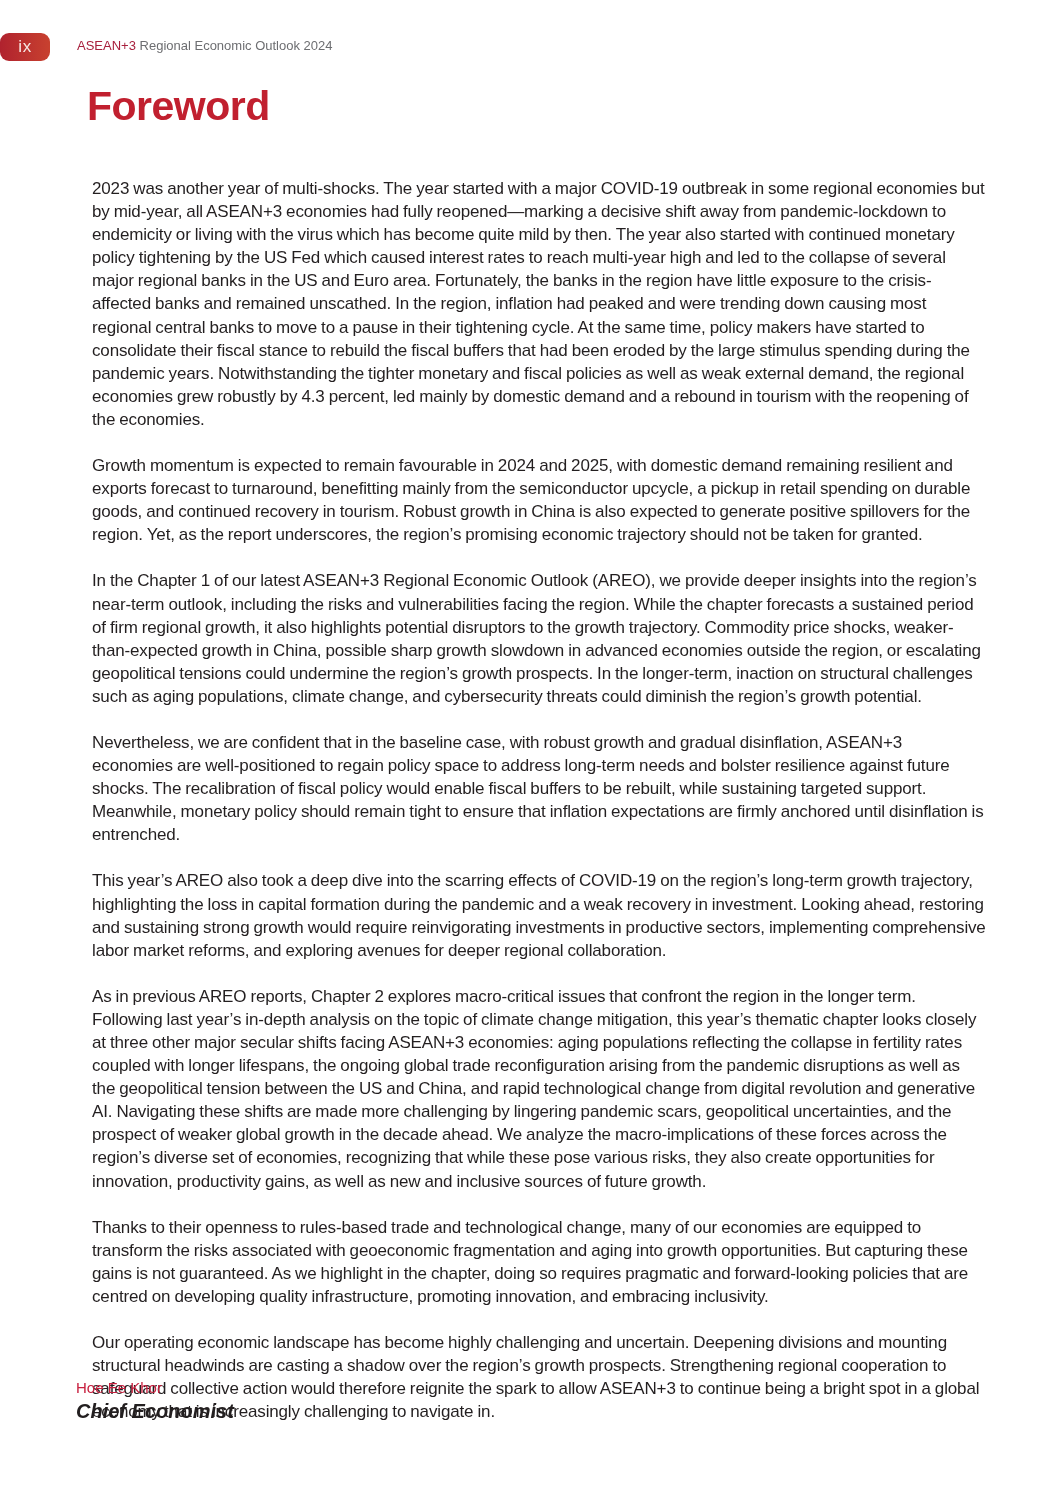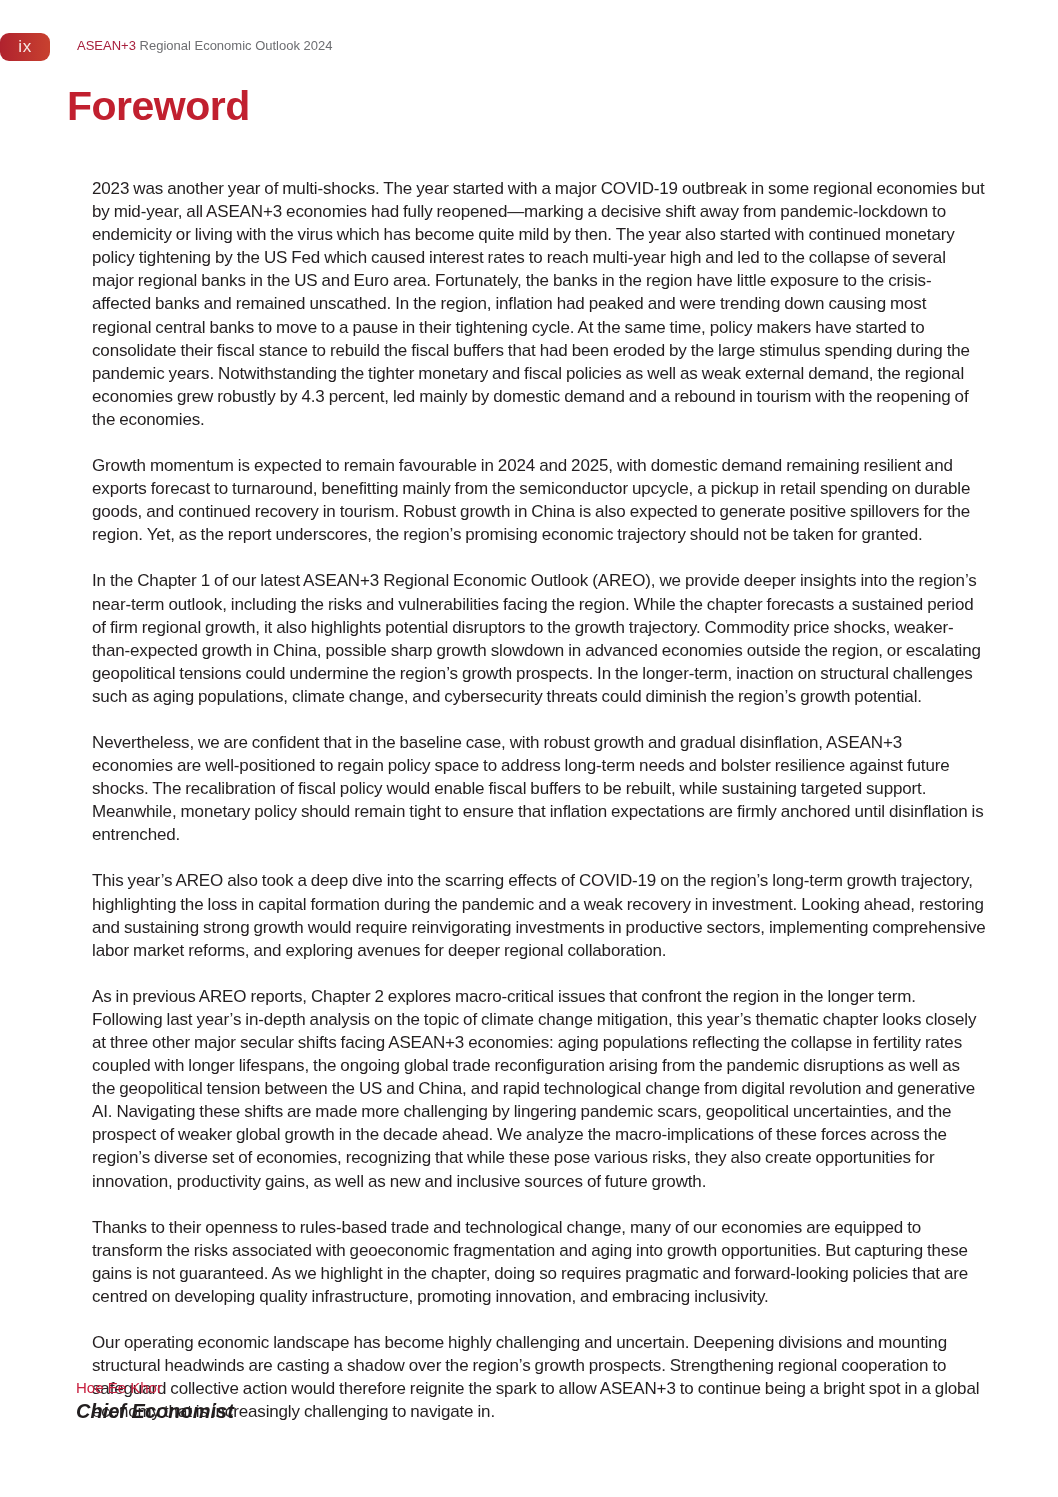--- a/index.html
+++ b/index.html
@@ -35,21 +35,21 @@
       top: 38px;
       font-size: 13px;
       color: #6d6e71;
       white-space: nowrap;
     }
     .running-header .brand {
       color: #a8203d;
     }
     .title {
       position: absolute;
-      left: 67px;
+      left: 87px;
       top: 82px;
       margin: 0;
       font-size: 41px;
       font-weight: bold;
       color: #c1202f;
       letter-spacing: -0.5px;
       line-height: 48px;
     }
     .body-text {
       position: absolute;

